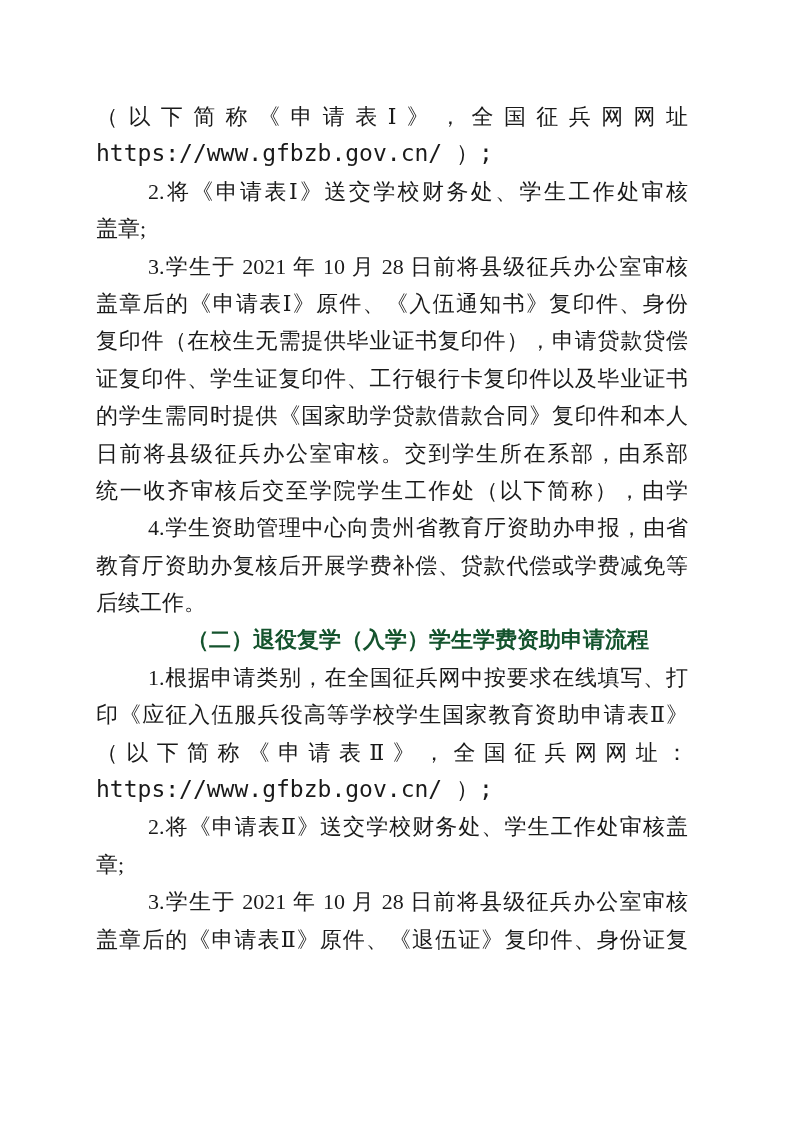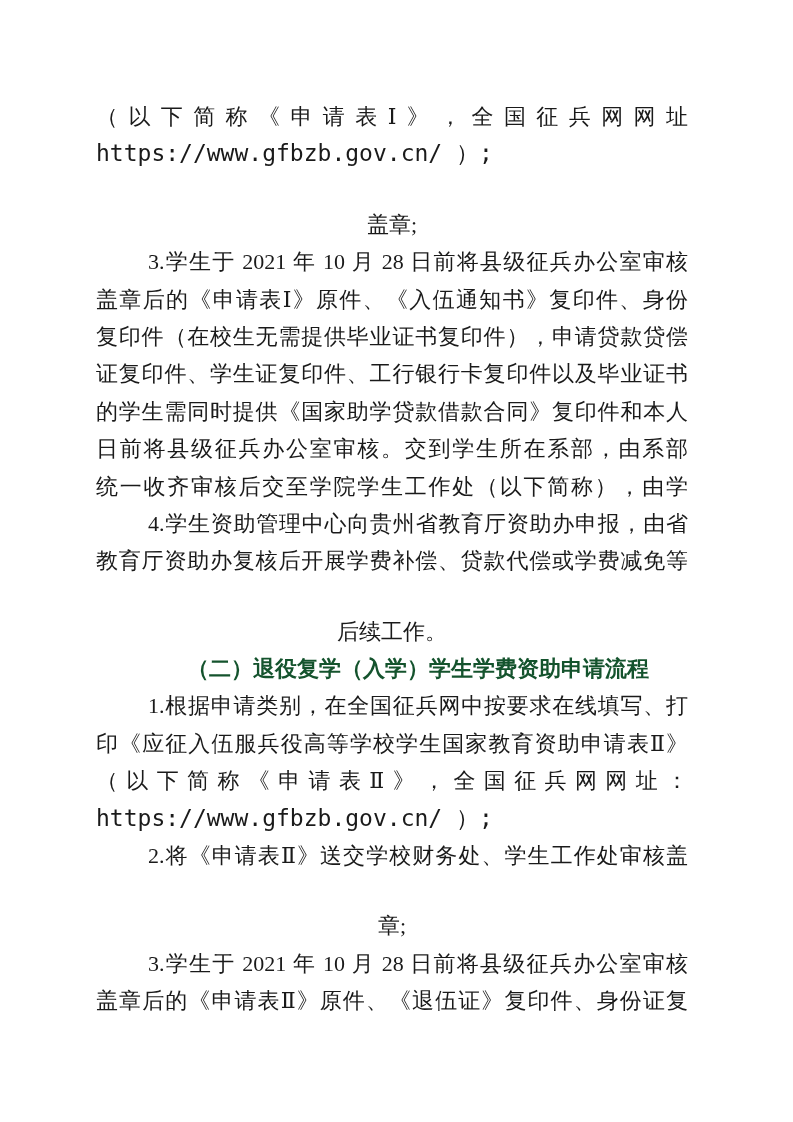--- a/index.html
+++ b/index.html
@@ -33,22 +33,21 @@
   .spread, .first, .wrap {
     text-align: justify;
     text-align-last: justify;
   }
   
   .first, .heading {
     text-indent: 52px;
   }
   
   .end {
-    text-align: center;
-    margin-top: 33px;
+    text-align: left;
   }
   
   .heading {
     font-family: "Liberation Sans", "DejaVu Sans", sans-serif;
     font-weight: 700;
     text-align: center;
     color: #14532d;
   }
   
   .url {
@@ -58,20 +57,21 @@
   }
 </style>
 </head>
 <body>
 
 <div class="page">
   <div class="doc-body">
 
   <div class="line spread">（以下简称《申请表Ⅰ》，全国征兵网网址</div>
       <div class="line url">https://www.gfbzb.gov.cn/ ）;</div>
+      <div class="line first">2.将《申请表Ⅰ》送交学校财务处、学生工作处审核</div>
       <div class="line end">盖章;</div>
       <div class="line first">3.学生于 2021 年 10 月 28 日前将县级征兵办公室审核</div>
       <div class="line wrap">盖章后的《申请表Ⅰ》原件、《入伍通知书》复印件、身份</div>
       <div class="line wrap">复印件（在校生无需提供毕业证书复印件），申请贷款贷偿</div>
       <div class="line wrap">证复印件、学生证复印件、工行银行卡复印件以及毕业证书</div>
       <div class="line wrap">的学生需同时提供《国家助学贷款借款合同》复印件和本人</div>
       <div class="line wrap">日前将县级征兵办公室审核。交到学生所在系部，由系部</div>
       <div class="line wrap">统一收齐审核后交至学院学生工作处（以下简称），由学</div>
       <div class="line first">4.学生资助管理中心向贵州省教育厅资助办申报，由省</div>
       <div class="line wrap">教育厅资助办复核后开展学费补偿、贷款代偿或学费减免等</div>

